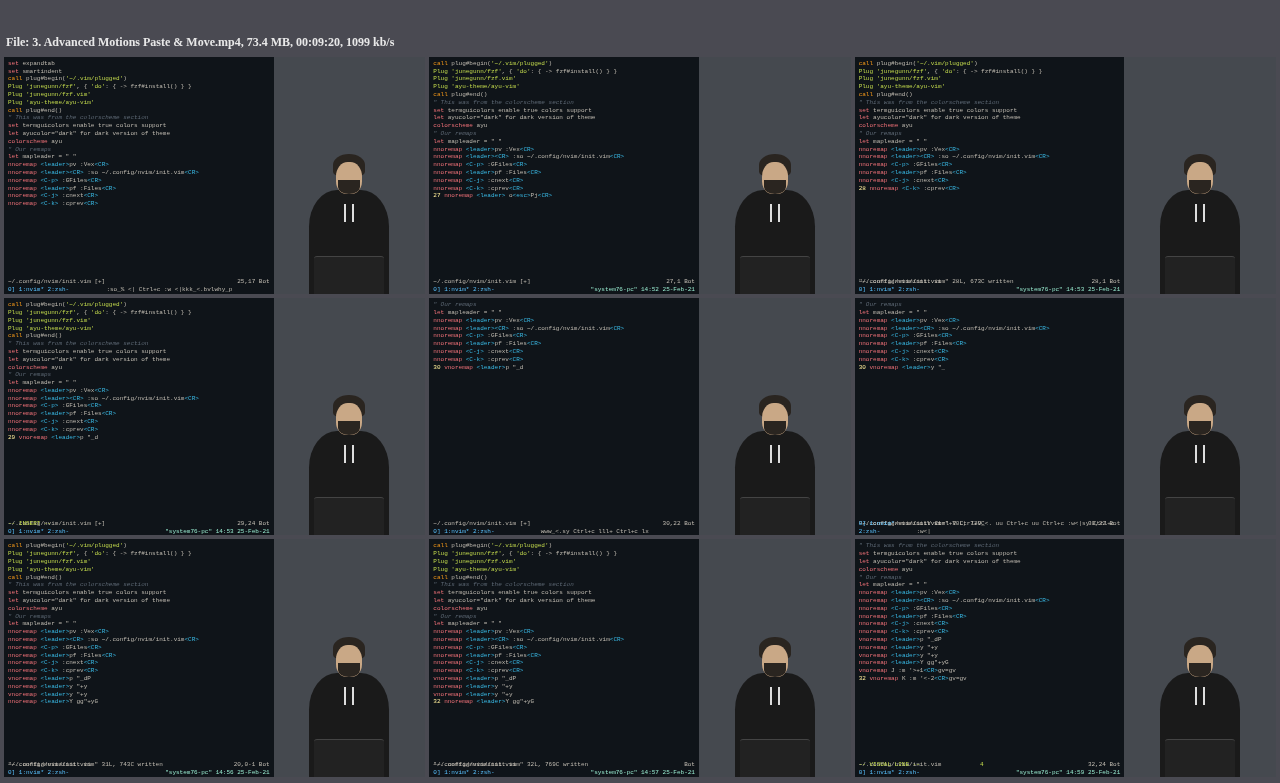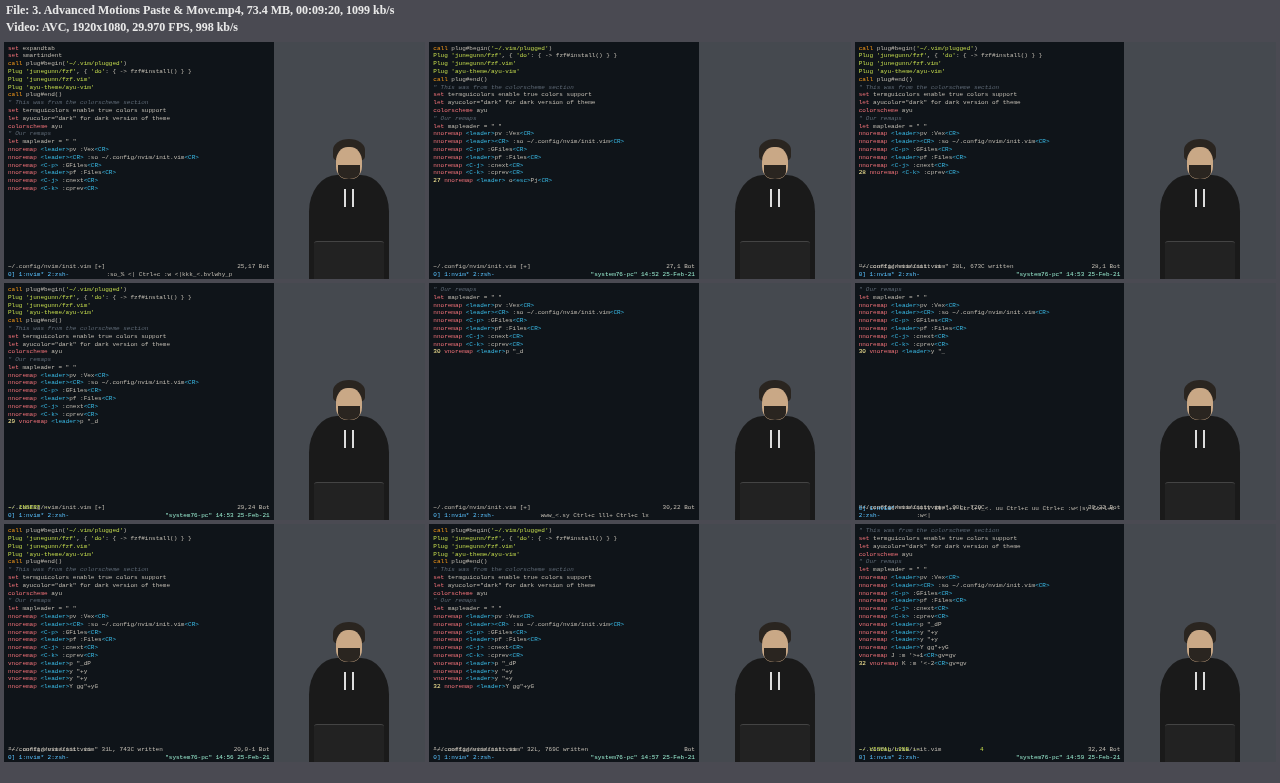--- a/index.html
+++ b/index.html
@@ -10,21 +10,21 @@
   height: 783px;
   overflow: hidden;
 }
 .header {
   padding: 2px 6px;
   color: #e8e8e8;
   font-size: 12px;
   font-weight: bold;
   line-height: 1.4;
 }
-.header-line { white-space: nowrap; }
+.header-line { white-space: nowrap; margin-top: 32px; }
 .label { color: #e8e8e8; }
 .grid {
   display: grid;
   grid-template-columns: repeat(3, 1fr);
   grid-template-rows: repeat(3, 1fr);
   gap: 4px;
   padding: 4px;
   height: 728px;
 }
 .cell {
@@ -158,23 +158,20 @@
 .sysinfo { color: #95e6cb; }
 .linenum { color: #ffee99; }
 </style>
 </head>
 <body>
 
 <div class="header">
   <div class="header-line">
     <span class="label">File: </span><span>3. Advanced Motions Paste &amp; Move.mp4, 73.4 MB, 00:09:20, 1099 kb/s</span>
   </div>
-  <div class="header-line">
-    <span class="label">Video: </span><span>AVC, 1920x1080, 29.970 FPS, 998 kb/s</span>
-  </div>
 </div>
 
 <div class="grid">
 <div class="cell">
     <div class="terminal">
       <div><span class="kw-set">set</span> expandtab</div>
         <div><span class="kw-set">set</span> smartindent</div>
         <div><span class="kw-call">call</span> plug#begin(<span class="str">'~/.vim/plugged'</span>)</div>
         <div><span class="kw-plug">Plug</span> <span class="str">'junegunn/fzf'</span>, { <span class="str">'do'</span>: { -&gt; fzf#install() } }</div>
         <div><span class="kw-plug">Plug</span> <span class="str">'junegunn/fzf.vim'</span></div>

